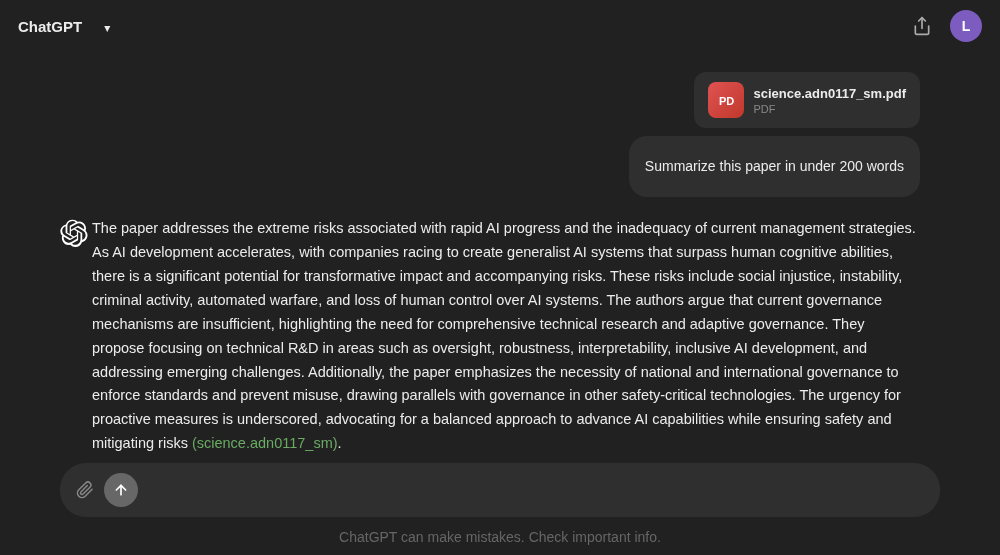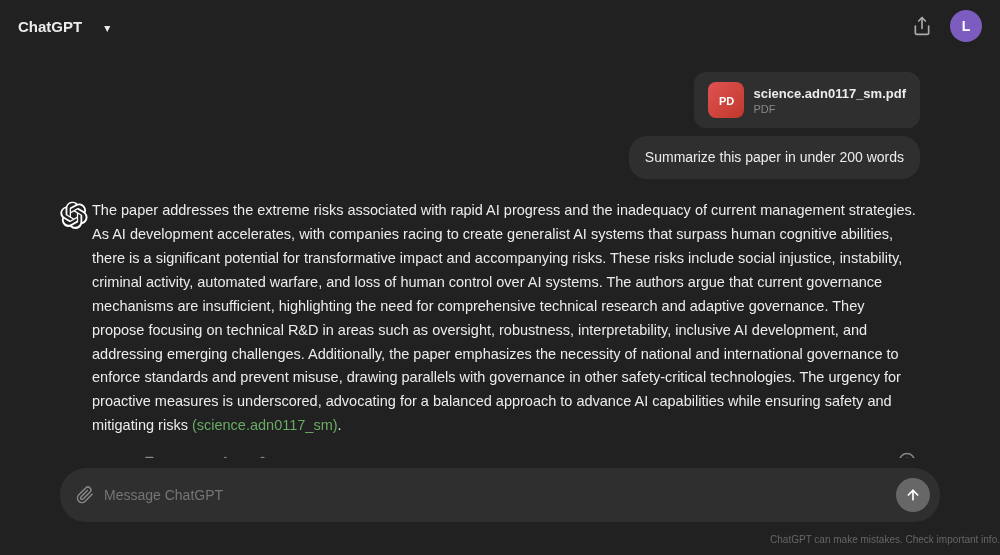--- a/index.html
+++ b/index.html
@@ -134,21 +134,21 @@
     }
 
     .pdf-type {
       font-size: 11px;
       color: #888;
     }
 
     .user-message-bubble {
       background: #2f2f2f;
       border-radius: 18px;
-      padding: 11px 16px;
+      padding: 20px 16px;
       font-size: 14px;
       color: #ececec;
       max-width: 380px;
       line-height: 1.5;
     }
 
     
     .assistant-section {
       display: flex;
       align-items: flex-start;
@@ -265,22 +265,22 @@
       color: #fff;
       cursor: pointer;
       display: flex;
       align-items: center;
       justify-content: center;
       font-size: 16px;
       flex-shrink: 0;
     }
 
     .footer-note {
-      text-align: right;
-      font-size: 10px;
+      text-align: center;
+      font-size: 14px;
       color: #666;
       padding: 6px 0 10px 0;
     }
   </style>
 </head>
 <body>
 
 <div class="header">
   <div class="header-left">
     <span class="header-title">ChatGPT</span>
@@ -377,21 +377,20 @@
 
 </div>
 
 <div class="input-area">
   <div class="input-container">
     <button class="attach-btn">
       <svg width="18" height="18" viewBox="0 0 24 24" fill="none" stroke="currentColor" stroke-width="2" stroke-linecap="round" stroke-linejoin="round">
         <path d="M21.44 11.05l-9.19 9.19a6 6 0 0 1-8.49-8.49l9.19-9.19a4 4 0 0 1 5.66 5.66l-9.2 9.19a2 2 0 0 1-2.83-2.83l8.49-8.48"></path>
       </svg>
     </button>
-    <input class="message-input" type="text" placeholder="Message ChatGPT" style="">
     <button class="send-btn">
       <svg width="16" height="16" viewBox="0 0 24 24" fill="none" stroke="currentColor" stroke-width="2.5" stroke-linecap="round" stroke-linejoin="round">
         <line x1="12" y1="19" x2="12" y2="5"></line>
         <polyline points="5 12 12 5 19 12"></polyline>
       </svg>
     </button>
   </div>
 </div>
 
 <div class="footer-note">

